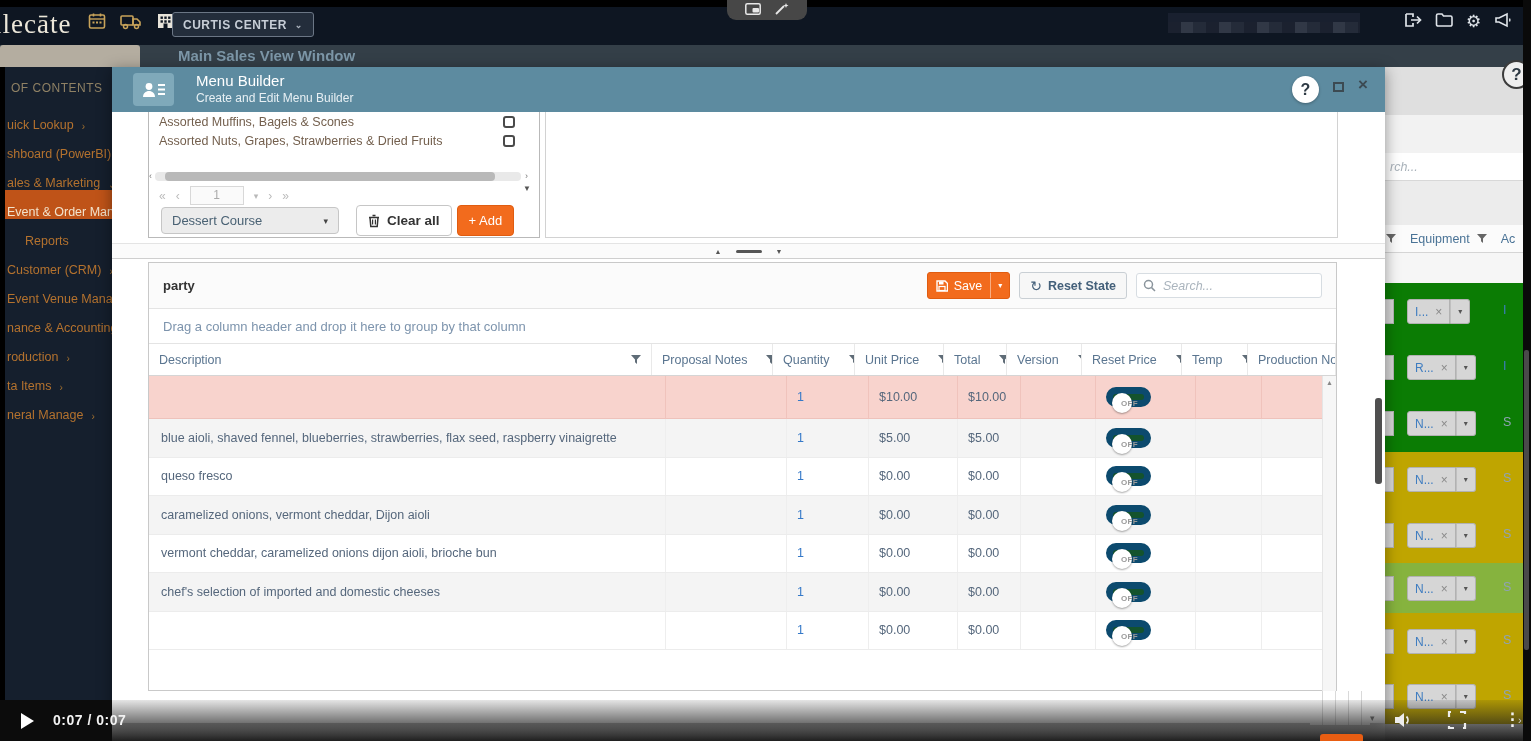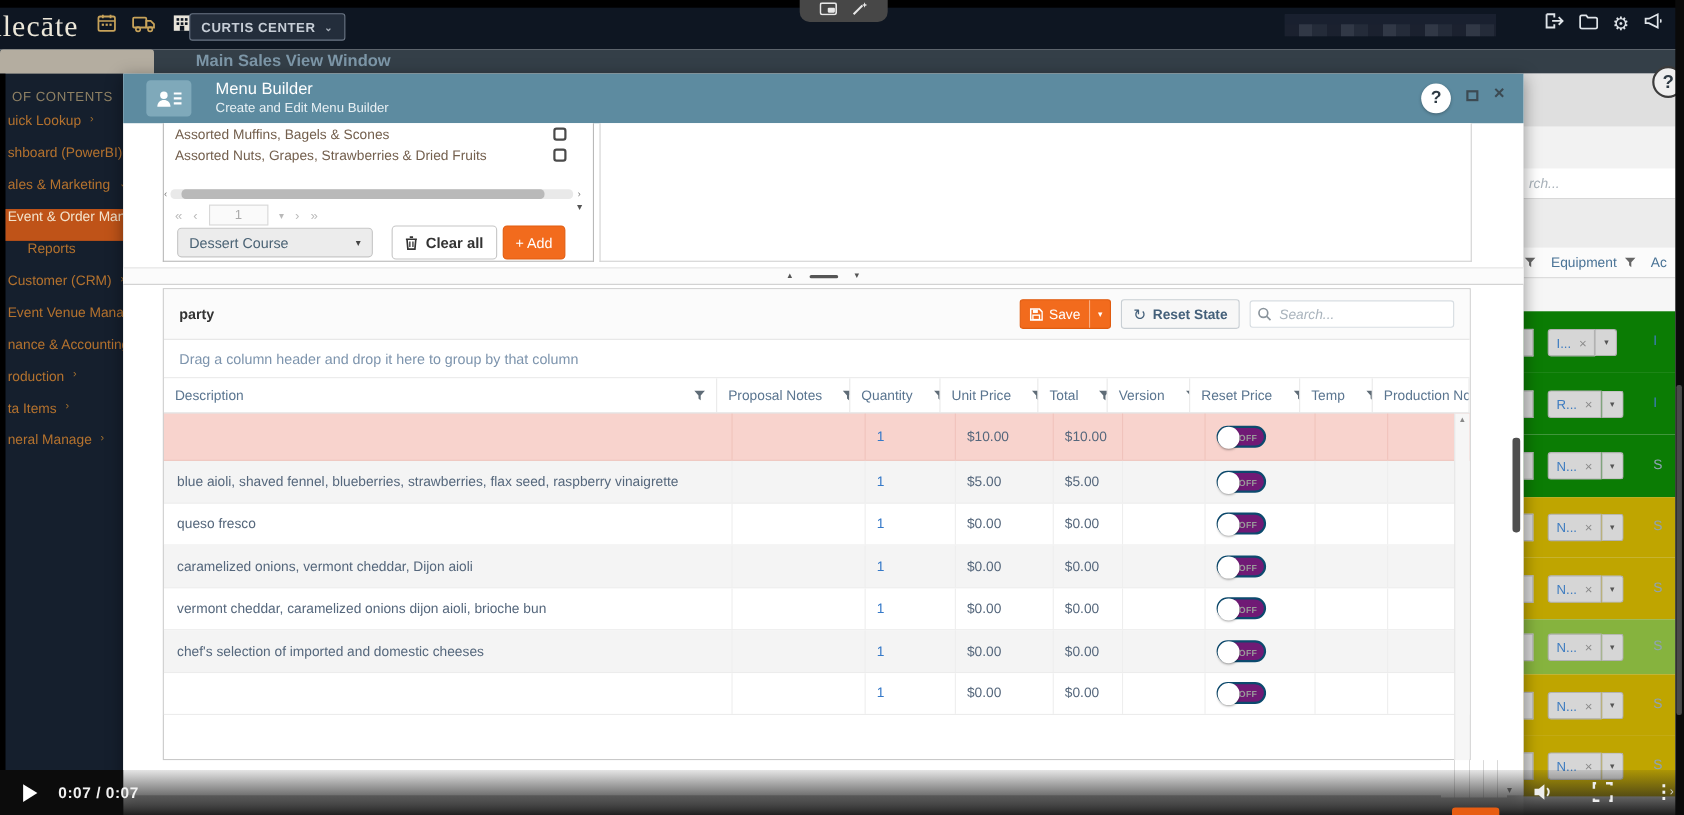--- a/index.html
+++ b/index.html
@@ -28,21 +28,21 @@
   .winbar{left:0;top:45px;width:1531px;height:22px;background:#343f48;}
   .tan-tab{left:0;top:45px;width:140px;height:22px;background:#b4ada0;border-radius:3px 3px 0 0;}
   .win-title{left:178px;top:47px;font-size:15px;color:#7d97a8;font-weight:bold;}
   .bg-help{left:1502px;top:60px;width:29px;height:29px;border-radius:50%;background:#efefef;color:#2e3a44;
            display:flex;align-items:center;justify-content:center;font-size:17px;font-weight:bold;
            border:2px solid #3c3c3c;box-sizing:border-box;}
 
   
   .sidebar{left:0;top:67px;width:112px;height:674px;background:#151f2d;border-left:5px solid #000;box-sizing:border-box;}
   .sb-head{padding:14px 0 8px 6px;font-size:12px;color:#8f8164;letter-spacing:.5px;}
-  .sb-item{height:29px;display:flex;align-items:flex-start;padding-left:2px;font-size:12.5px;color:#b4722e;cursor:pointer;white-space:nowrap;overflow:hidden;}
+  .sb-item{height:29px;display:flex;align-items:flex-end;padding-left:2px;font-size:12.5px;color:#b4722e;cursor:pointer;white-space:nowrap;overflow:hidden;}
   .sb-item.indent{padding-left:20px;}
   .sb-item.active{background:#bf5318;color:#f3e3cc;}
   .sb-chev{margin-left:8px;font-size:10px;color:#a2702f;}
 
   
   .bgwin{left:1385px;top:67px;width:138px;height:674px;background:#e6e6e6;}
   .bg-gap1{left:0;top:0;width:138px;height:48px;background:#dfdfdf;}
   .bg-search{left:0;top:48px;width:138px;height:38px;background:#f2f2f2;}
   .bg-input{left:0;top:86px;width:138px;height:28px;background:#fff;border-bottom:1px solid #d8d8d8;
             display:flex;align-items:center;box-sizing:border-box;}
@@ -137,21 +137,21 @@
   .g-rows{position:absolute;left:0;top:113px;width:100%;}
   .g-row{display:flex;border-bottom:1px solid #ececec;background:#fff;}
   .g-row.alt{background:#f4f4f4;}
   .g-row.hl{background:#f8d3cd;border-bottom:1px solid #eec2bb;}
   .g-cell{display:flex;align-items:center;padding:0 10px;font-size:12.5px;color:#55677c;
           border-right:1px solid #eeeeee;box-sizing:border-box;white-space:nowrap;overflow:hidden;}
   .g-row.hl .g-cell{border-right:1px solid #f0c3bc;}
   .qty{color:#3579c8;}
   .gscroll{position:absolute;right:0;top:113px;width:14px;height:316px;background:#f6f6f6;border-left:1px solid #e5e5e5;box-sizing:border-box;}
   .gscroll .up{position:absolute;left:3px;top:3px;font-size:7px;color:#888;}
-  .toggle{width:45px;height:20px;background:#701a75;border:2px solid #0c4a6e;border-radius:11px;position:relative;box-sizing:border-box;}
+  .toggle{width:45px;height:20px;background:#14532d;border:7px solid #0c4a6e;border-radius:11px;position:relative;box-sizing:border-box;}
   .tg-knob{position:absolute;left:-1px;top:-1px;width:20px;height:20px;border-radius:50%;background:#fff;
            box-shadow:0 1px 2px rgba(0,0,0,.35);}
   .tg-label{position:absolute;right:6px;top:5px;font-size:8px;font-weight:bold;color:#9a9a9a;letter-spacing:.3px;}
 
   
   .below-lines{position:absolute;left:1198px;top:624px;width:60px;height:34px;
                background:repeating-linear-gradient(90deg,#fff 0 12px,#d9d9d9 12px 13px);}
   .dd-mini{position:absolute;left:1258px;top:646px;font-size:9px;color:#777;}
   .m-scrollthumb{position:absolute;left:1263px;top:331px;width:7px;height:86px;background:#4f4f4f;border-radius:3px;}
 

